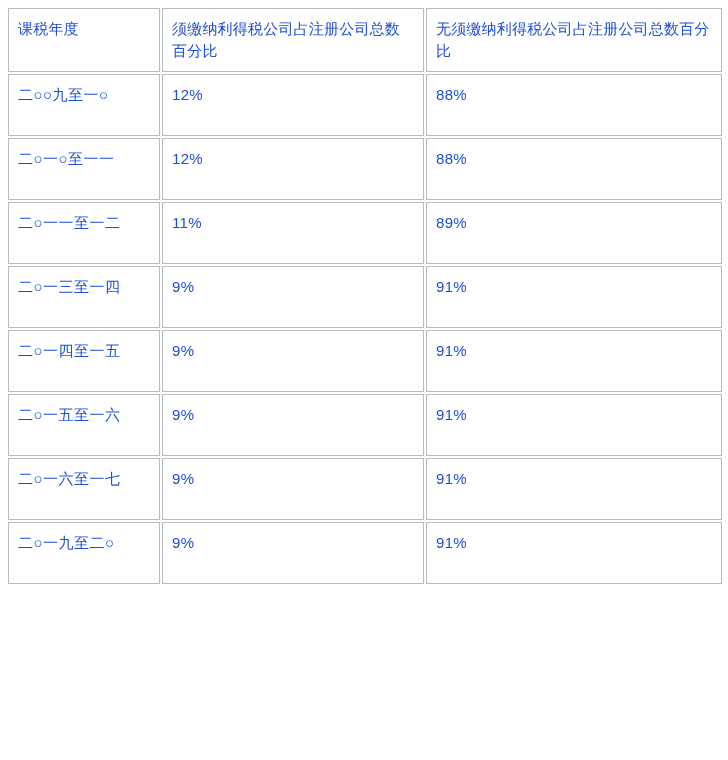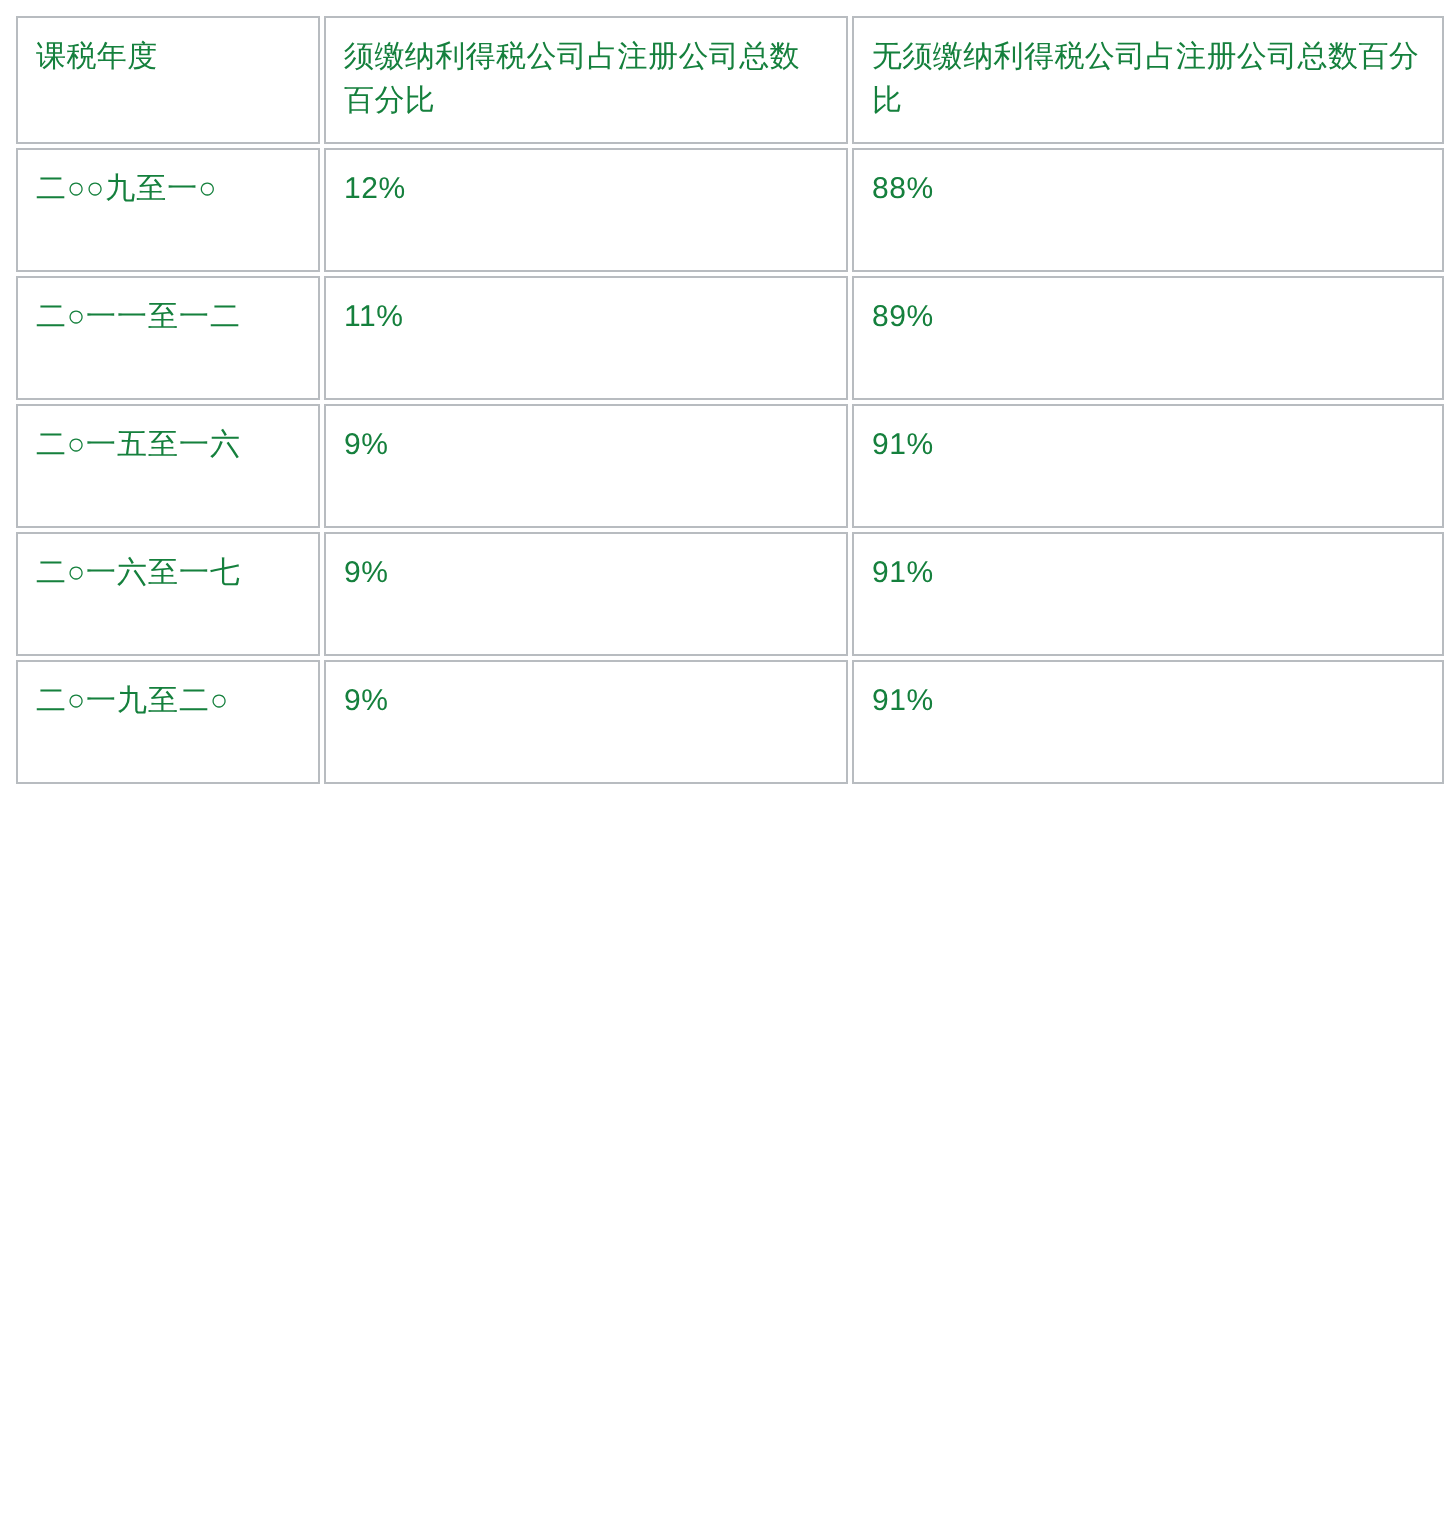--- a/index.html
+++ b/index.html
@@ -25,21 +25,21 @@
     width: 716px;
     table-layout: fixed;
   }
   table.data-table td {
     border: 1px solid #b8bcc0;
     background: #ffffff;
     vertical-align: top;
     padding: 9px 8px 9px 9px;
     font-size: 15px;
     line-height: 1.45;
-    color: #15803d;
+    color: #1d4ed8;
     word-break: break-all;
     margin-left: 44px;
   }
   col.c-year   { width: 152px; }
   col.c-taxed  { width: 262px; }
   col.c-untaxed{ width: 296px; }
 
   .head-row td {
     padding-top: 10px;
     padding-bottom: 10px;
@@ -73,23 +73,38 @@
         <td class="head-cell">须缴纳利得税公司占注册公司总数百分比</td>
         <td class="head-cell">无须缴纳利得税公司占注册公司总数百分比</td>
       </tr>
 
       <tr class="body-row">
         <td class="year-cell">二○○九至一○</td>
         <td class="pct-cell">12%</td>
         <td class="pct-cell">88%</td>
       </tr>
       <tr class="body-row">
+        <td class="year-cell">二○一○至一一</td>
+        <td class="pct-cell">12%</td>
+        <td class="pct-cell">88%</td>
+      </tr>
+      <tr class="body-row">
         <td class="year-cell">二○一一至一二</td>
         <td class="pct-cell">11%</td>
         <td class="pct-cell">89%</td>
+      </tr>
+      <tr class="body-row">
+        <td class="year-cell">二○一三至一四</td>
+        <td class="pct-cell">9%</td>
+        <td class="pct-cell">91%</td>
+      </tr>
+      <tr class="body-row">
+        <td class="year-cell">二○一四至一五</td>
+        <td class="pct-cell">9%</td>
+        <td class="pct-cell">91%</td>
       </tr>
       <tr class="body-row">
         <td class="year-cell">二○一五至一六</td>
         <td class="pct-cell">9%</td>
         <td class="pct-cell">91%</td>
       </tr>
       <tr class="body-row">
         <td class="year-cell">二○一六至一七</td>
         <td class="pct-cell">9%</td>
         <td class="pct-cell">91%</td>

